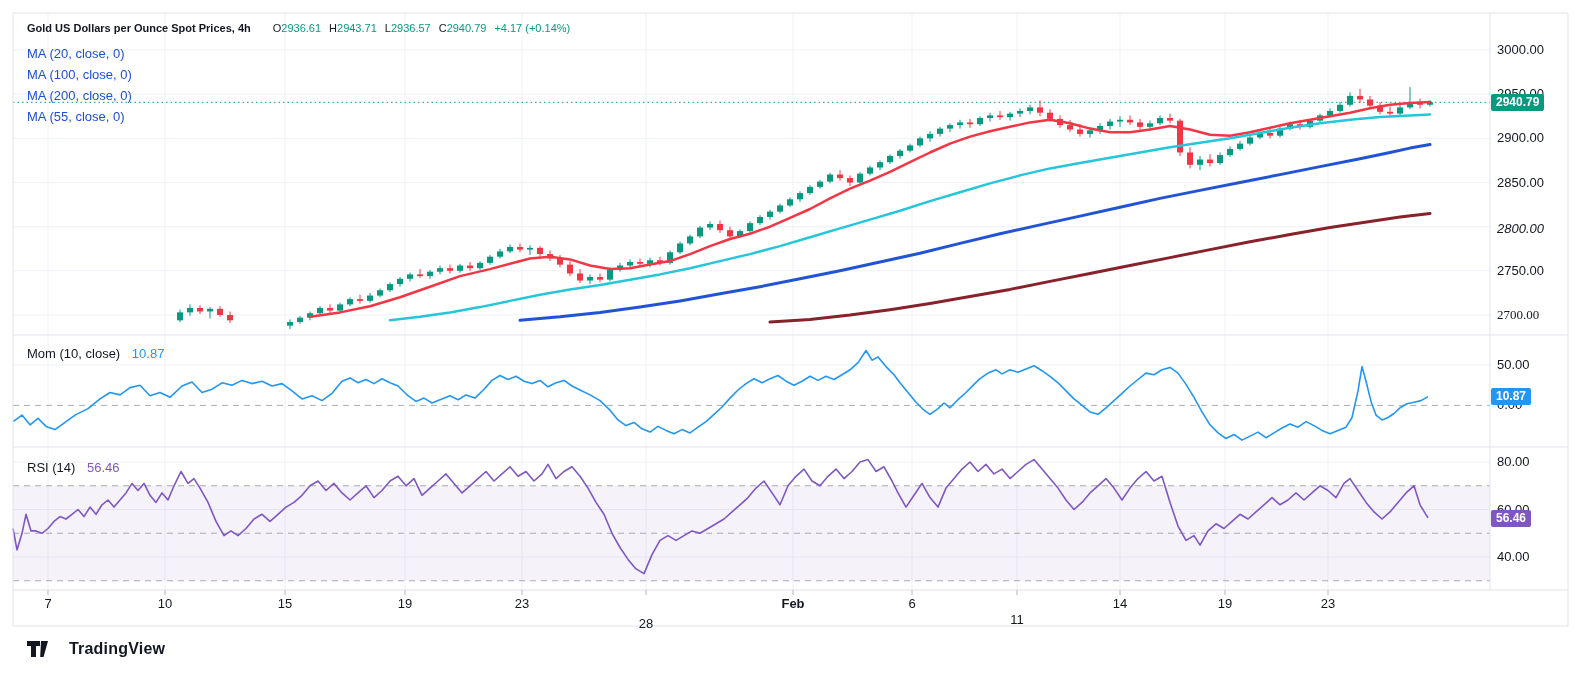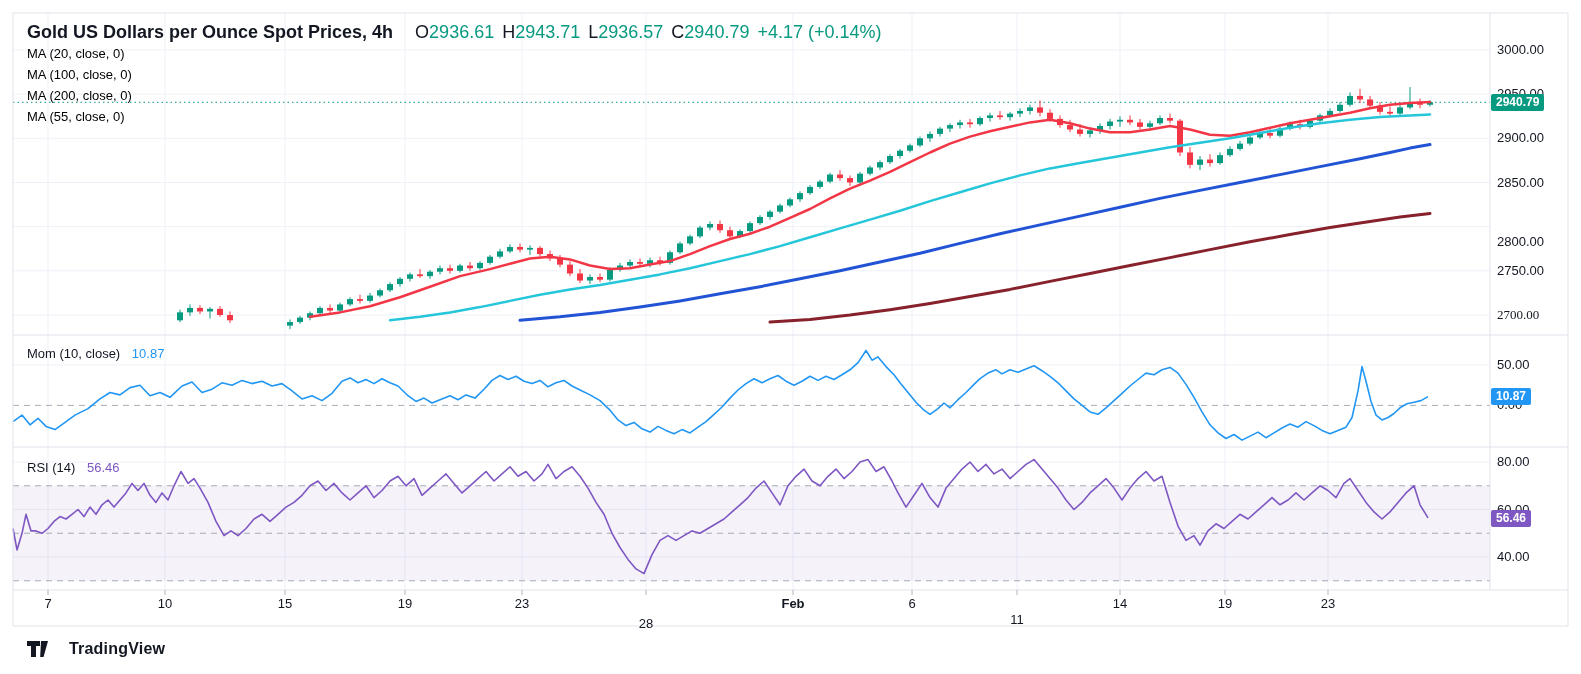--- a/index.html
+++ b/index.html
@@ -1,25 +1,25 @@
 <!DOCTYPE html>
 <html><head>
 <meta charset="utf-8">
 <style>
   html,body{margin:0;padding:0;background:#fff;}
   #root{position:relative;width:1581px;height:674px;background:#fff;
         font-family:"Liberation Sans", sans-serif;color:#131722;overflow:hidden;}
   #chart-svg{position:absolute;left:0;top:0;}
   .abs{position:absolute;}
-  .title-row{left:27px;top:22px;font-size:18px;font-weight:700;white-space:nowrap;}
+  .title-row{left:27px;top:22px;font-size:11px;font-weight:700;white-space:nowrap;}
   .title-row .ohlc{font-weight:400;margin-left:14px;}
   .title-row .pfx{color:#131722;margin-left:8px;font-weight:400;}
   .title-row .val{color:#089981;font-weight:400;}
   .title-row .chg{color:#089981;margin-left:8px;font-weight:400;}
-  .legend-row{left:27px;font-size:13px;color:#000000;white-space:nowrap;}
+  .legend-row{left:27px;font-size:13px;color:#1d4ed8;white-space:nowrap;}
   .pane-label{left:27px;font-size:13px;font-weight:400;color:#131722;white-space:nowrap;}
   .pane-label .ind-val{font-weight:400;margin-left:8px;}
   .axis-label{left:1497px;font-size:13px;color:#131722;white-space:nowrap;}
   .time-label{top:596px;font-size:13px;color:#131722;transform:translateX(-50%);}
   .badge{left:1491px;color:#fff;font-size:12px;font-weight:700;line-height:17px;
          padding:0 5px;border-radius:2px;white-space:nowrap;z-index:5;}
   .logo{left:26px;top:638px;display:flex;align-items:center;gap:15px;}
   .logo-text{font-size:16px;font-weight:700;color:#131722;letter-spacing:.2px;}
 </style>
 </head>
@@ -355,21 +355,21 @@
   <div class="abs pane-label" style="top:460px">
     <span>RSI (14)</span>
     <span class="ind-val" style="color:#7E57C2">56.46</span>
   </div>
 
   <div id="price-axis">
       <div class="abs axis-label" style="top: 42px;">3000.00</div>
       <div class="abs axis-label" style="top: 86.1667px;">2950.00</div>
       <div class="abs axis-label" style="top: 130.333px;">2900.00</div>
       <div class="abs axis-label" style="top: 174.5px;">2850.00</div>
-      <div class="abs axis-label" style="top: 234px;">2800.00</div>
+      <div class="abs axis-label" style="top: 221px; font-style: italic;">2800.00</div>
       <div class="abs axis-label" style="top: 262.833px;">2750.00</div>
       <div class="abs axis-label" style="top: 307px; font-family: Liberation Serif, serif;">2700.00</div>
       <div class="abs axis-label" style="top: 357px;">50.00</div>
       <div class="abs axis-label" style="top: 397.4px;">0.00</div>
       <div class="abs axis-label" style="top: 454px;">80.00</div>
       <div class="abs axis-label" style="top: 501.5px;">60.00</div>
       <div class="abs axis-label" style="top: 549px;">40.00</div>
     </div>
   <div id="time-axis">
       <div class="abs time-label" style="left: 48px;">7</div>

